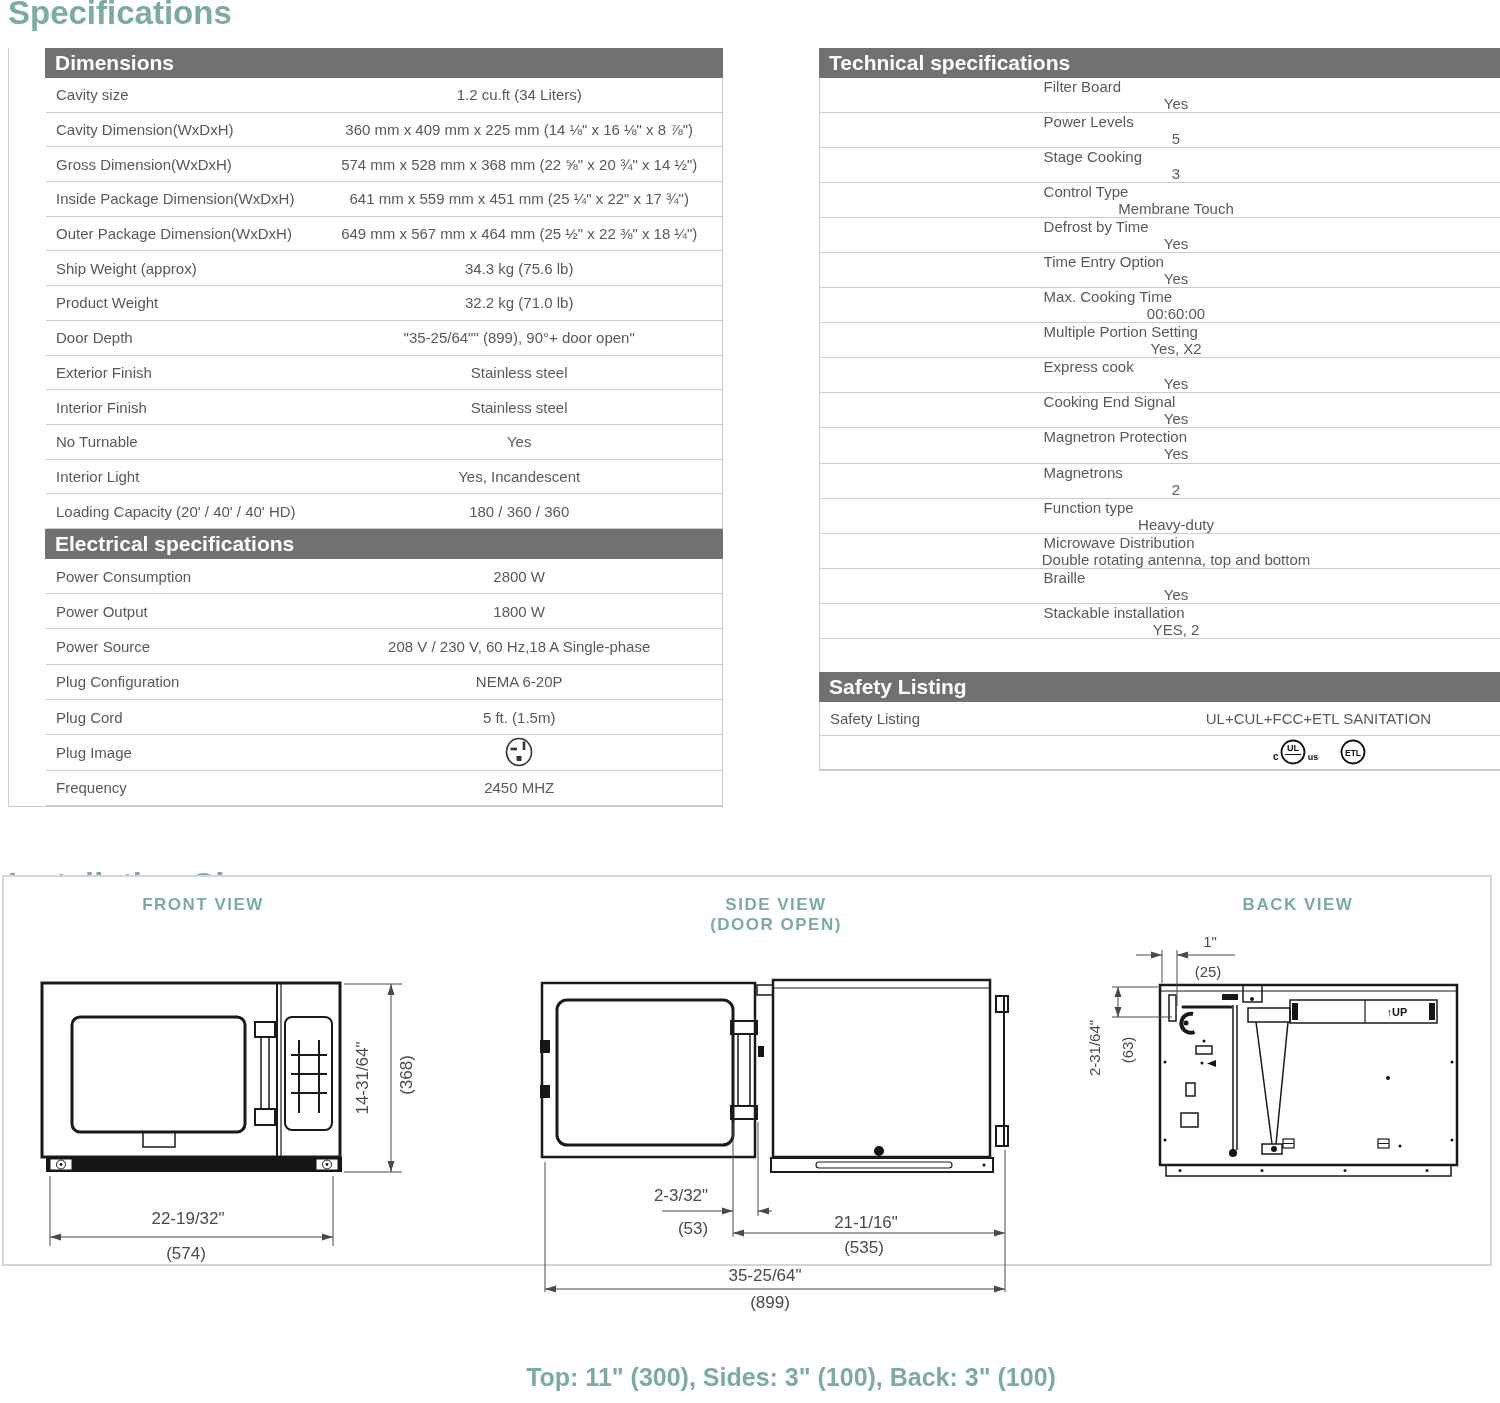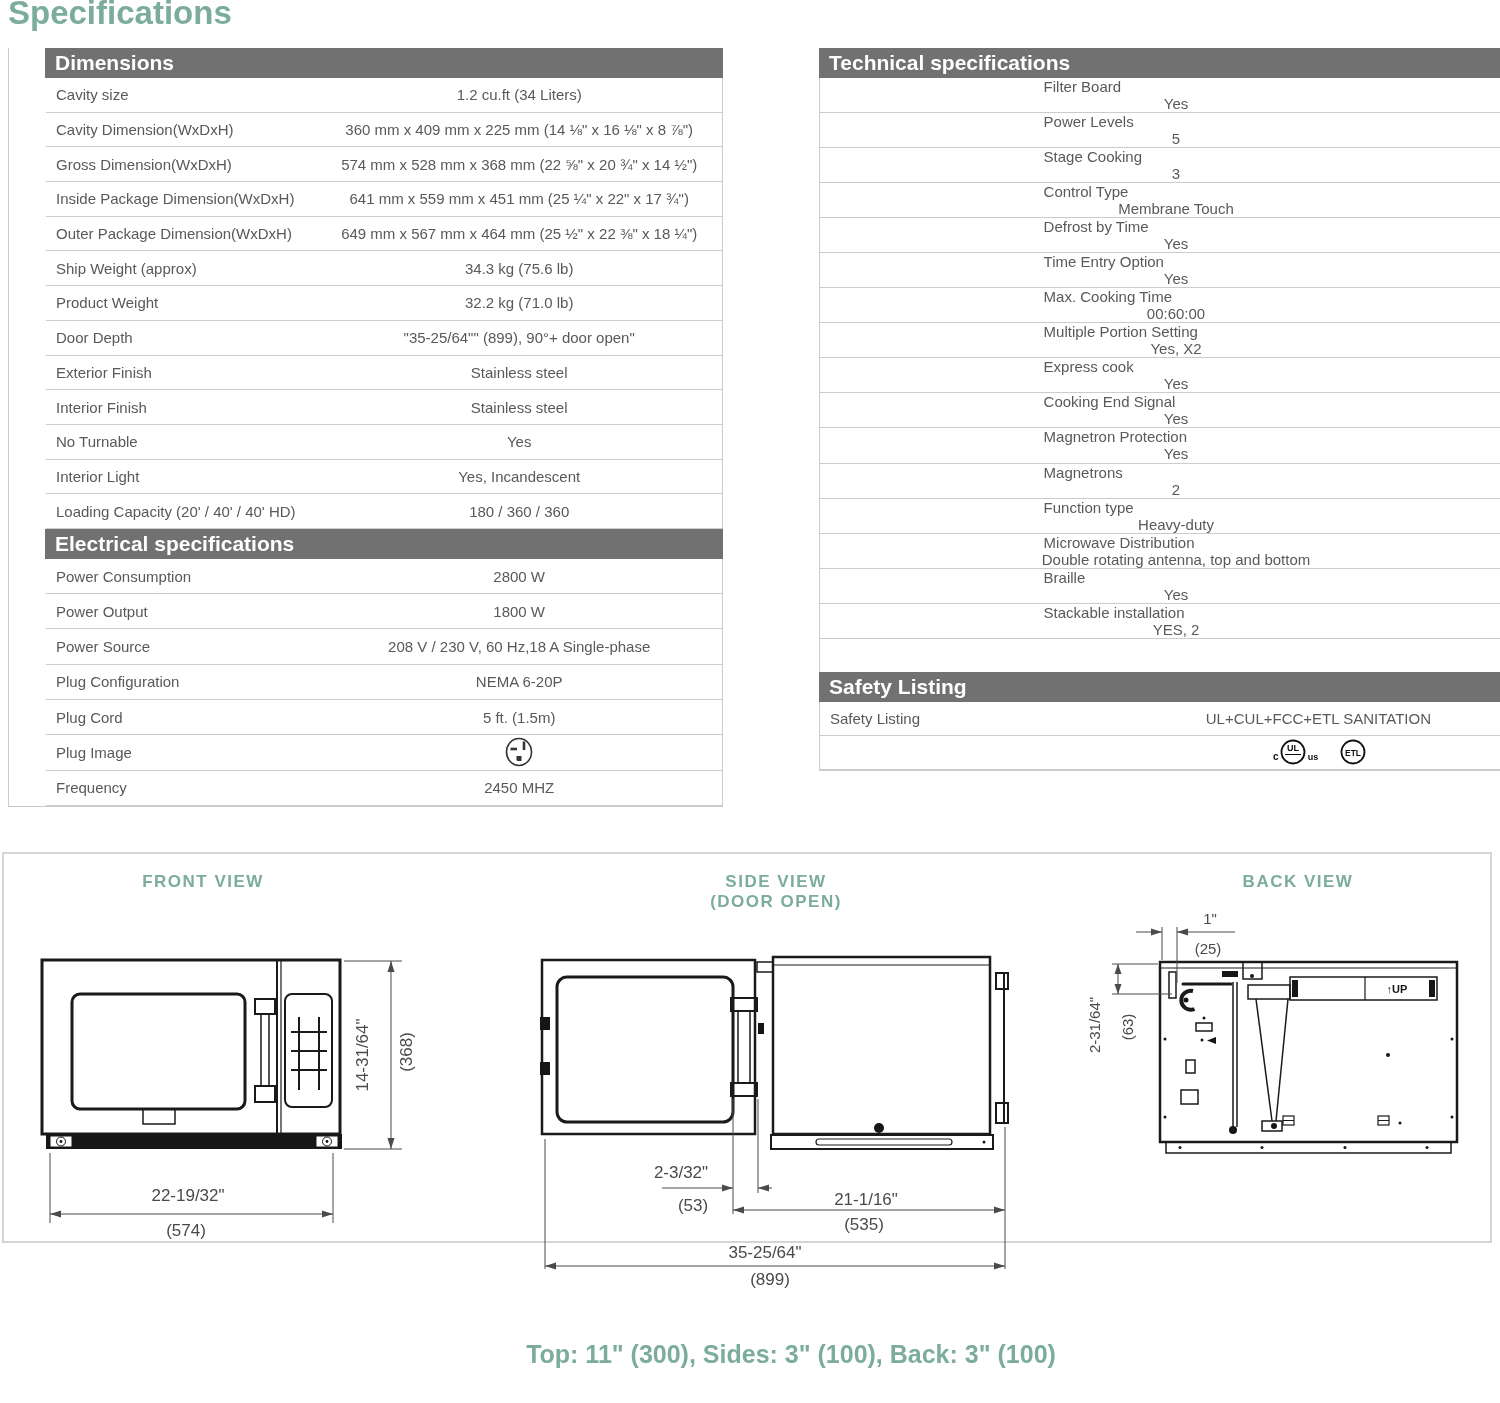--- a/index.html
+++ b/index.html
@@ -12,21 +12,21 @@
   .band{height:30px;line-height:30px;background:#717171;color:#ffffff;font-size:21px;font-weight:bold;padding-left:10px;margin:0 -1px;}
   .spec-row{display:flex;align-items:center;border-bottom:1px solid #cccccc;box-sizing:border-box;}
   .rows-dim .spec-row{height:34.7px;}
   .rows-elec .spec-row{height:35.28px;}
   .rows-tech .spec-row{height:35.06px;flex-direction:column;}
   .rows-safety .spec-row{height:34px;}
   .cell{font-size:15px;color:#58595b;}
   .cell.label{width:40%;padding-left:10px;box-sizing:border-box;}
   .cell.value{width:60%;text-align:center;display:flex;align-items:center;justify-content:center;gap:8px;}
   .spacer{height:33px;}
-  .clear-box{position:absolute;left:2px;top:852px;width:1490px;height:391px;border:2px solid #d5d5d5;box-sizing:border-box;background:#fff;text-decoration:underline;}
+  .clear-box{position:absolute;left:2px;top:875px;width:1490px;height:391px;border:2px solid #d5d5d5;box-sizing:border-box;background:#fff;text-decoration:underline;}
   .view-label{position:absolute;transform:translateX(-50%);color:#7CAC9B;font-weight:bold;font-size:17px;letter-spacing:1.5px;white-space:nowrap;text-align:center;}
   .footer-note{position:absolute;transform:translateX(-50%);color:#7CAC9B;font-weight:bold;font-size:25px;white-space:nowrap;}
   svg.drawings{position:absolute;left:0;top:0;}
   svg text{font-family:"Liberation Sans","DejaVu Sans",sans-serif;}
   .dim-text{fill:#4a4a4a;font-size:17px;}
   .dim-text-sm{fill:#4a4a4a;font-size:15px;}
 </style>
 </head>
 <body>
 

